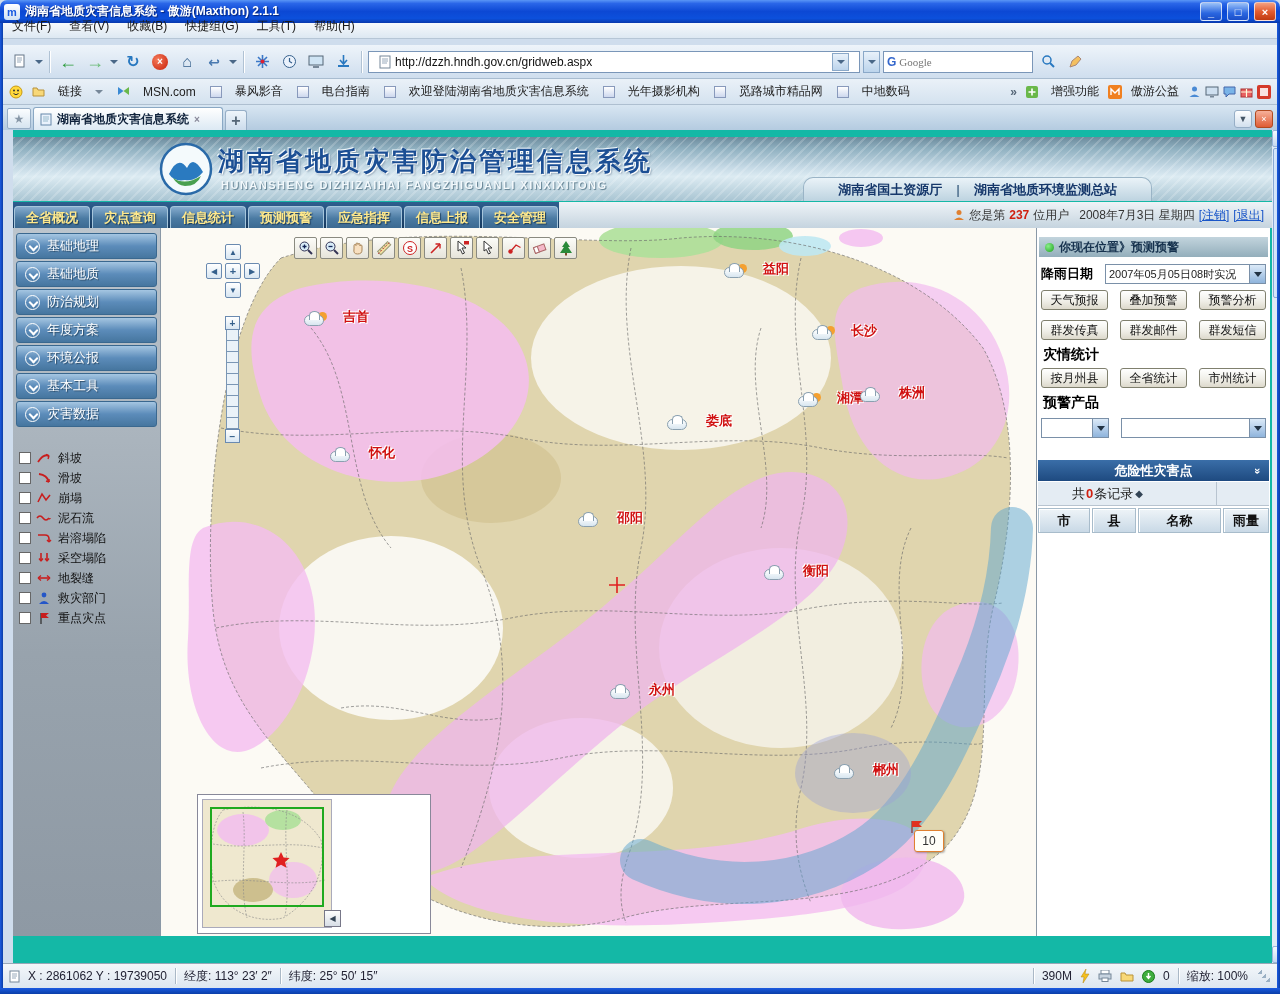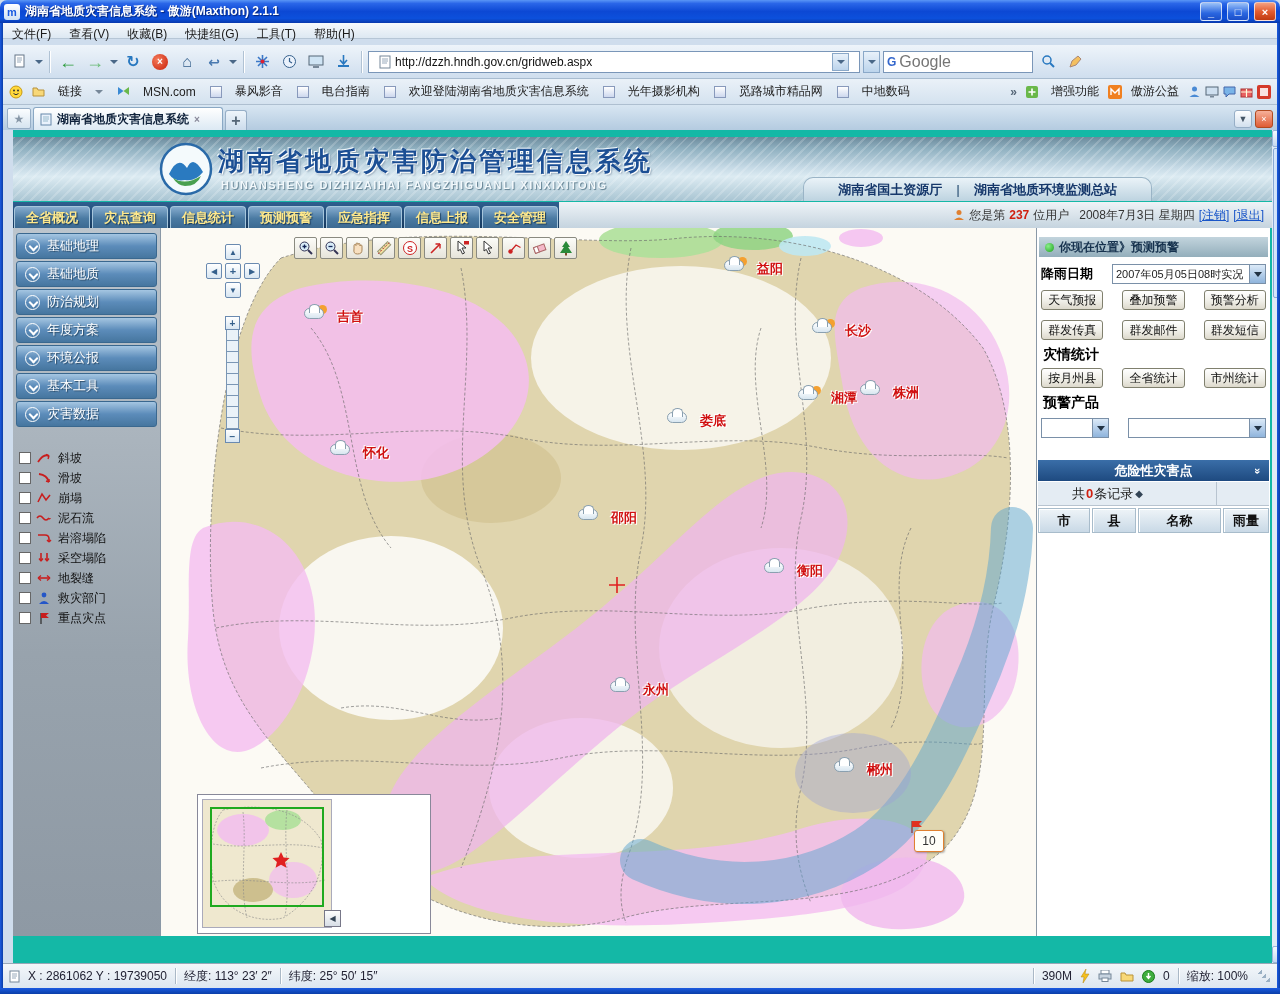--- a/index.html
+++ b/index.html
@@ -10,32 +10,32 @@
 .titlebar{position:absolute;top:0;left:0;right:0;height:23px;background:linear-gradient(180deg,#5a96f6 0%,#2a66e8 15%,#0c48d4 50%,#0c50dc 80%,#0838ac 100%);border-radius:7px 7px 0 0;display:flex;align-items:center;padding:0 4px;gap:5px}
 .title-text{color:#fff;font-weight:bold;font-size:12px;flex:1;text-shadow:1px 1px 1px rgba(0,20,80,.7);white-space:nowrap;overflow:hidden}
 .mxlogo{width:16px;height:16px;border-radius:3px;background:linear-gradient(#ffffff,#cfe0f4);color:#1a5ae0;font-weight:bold;font-size:11px;display:flex;align-items:center;justify-content:center;flex:none}
 .wbtn{width:22px;height:19px;border-radius:3px;border:1px solid rgba(255,255,255,.7);display:flex;align-items:center;justify-content:center;color:#fff;font-size:11px;font-weight:bold;background:linear-gradient(#9cc2f8,#2a66e0 60%,#1a4ec8);cursor:pointer;flex:none}
 .wbtn.close{background:linear-gradient(#f4a080,#e25c30 50%,#c03a10)}
 .frame{position:absolute;background:linear-gradient(90deg,#1a5ae0,#0b3ea8)}
 .frame.l{left:0;top:23px;bottom:0;width:3px}
 .frame.r{right:0;top:23px;bottom:0;width:3px}
 .frame.b{left:0;right:0;bottom:0;height:6px;background:linear-gradient(#1a5ae0,#0b3ea8)}
 
-.menubar{position:absolute;top:23px;left:3px;right:3px;height:16px;background:linear-gradient(#f6f9fc,#dde8f2);border-bottom:1px solid #b6c6d6;display:flex;align-items:flex-start}
+.menubar{position:absolute;top:23px;left:3px;right:3px;height:16px;background:linear-gradient(#f6f9fc,#dde8f2);border-bottom:1px solid #b6c6d6;display:flex;align-items:flex-end}
 .mitem{padding:3px 9px;font-size:12px;color:#1a1a1a;cursor:pointer}
 .toolbar{position:absolute;top:45px;left:3px;right:3px;height:34px;background:linear-gradient(#eef4fa,#cfdeee);border-bottom:1px solid #a8bcd0;display:flex;align-items:center;padding:0 5px;gap:3px}
 .tbtn{width:24px;height:24px;display:flex;align-items:center;justify-content:center;border-radius:3px;cursor:pointer;flex:none}
 .glyph{font-size:16px;font-weight:bold;line-height:1}
 .caret{width:0;height:0;border-left:4px solid transparent;border-right:4px solid transparent;border-top:4px solid #4a6888;display:inline-block}
 .tsep{width:1px;height:22px;background:#b0c2d4;box-shadow:1px 0 0 #fff;margin:0 3px;flex:none}
 .addrbar{flex:1;max-width:492px;height:22px;background:#fff;border:1px solid #7a96b8;display:flex;align-items:center;padding:0 10px;gap:4px}
 .addrbar input{border:0;outline:0;flex:1;font-size:12px;color:#111;background:transparent;font-family:inherit}
 .dropbtn{width:17px;height:18px;background:linear-gradient(#e8f1fa,#bcd4ec);border:1px solid #8aa8c8;display:flex;align-items:center;justify-content:center;cursor:pointer;flex:none}
 .searchbox{width:150px;height:22px;background:#fff;border:1px solid #7a96b8;display:flex;align-items:center;padding:0 3px;gap:3px;flex:none}
-.searchbox input{border:0;outline:0;width:100px;font-size:16px;background:transparent;font-family:Liberation Sans, sans-serif}
+.searchbox input{border:0;outline:0;width:100px;font-size:11px;background:transparent;font-family:Liberation Serif, serif}
 .gbadge{font-size:12px;font-weight:bold;color:#3366cc}
 .linksbar{position:absolute;top:79px;left:3px;right:3px;height:26px;background:linear-gradient(#eaf1f8,#d4e2ef);border-bottom:1px solid #aebfd0;display:flex;align-items:center;padding:0 6px;gap:4px;font-size:12px;color:#222}
 .linkitem{display:flex;align-items:center;gap:13px;padding:2px 5px;cursor:pointer;white-space:nowrap}
 .fav{width:12px;height:12px;border:1px solid #8899bb;background:linear-gradient(#fff,#cdd8ee);flex:none}
 .lspacer{flex:1}
 .tabbar{position:absolute;top:105px;left:3px;right:3px;height:25px;background:linear-gradient(#d8e6f2,#b4cbe0);display:flex;align-items:flex-end;padding:0 4px;gap:2px}
 .starbtn{width:24px;height:21px;border:1px solid #96aec6;border-radius:2px;background:linear-gradient(#fbfdff,#d6e4f0);display:flex;align-items:center;justify-content:center;color:#8898a8;font-size:12px;margin-bottom:1px;cursor:pointer}
 .tab{height:23px;min-width:190px;background:linear-gradient(#ffffff,#dce9f4);border:1px solid #8aa8c4;border-bottom:none;border-radius:3px 3px 0 0;display:flex;align-items:center;padding:0 6px;gap:5px;font-size:12px;color:#10233c;cursor:pointer}
 .tabclose{color:#889;font-size:10px;font-weight:bold;cursor:pointer}
 .newtab{width:22px;height:20px;border:1px solid #96aec6;border-bottom:none;border-radius:3px 3px 0 0;background:linear-gradient(#eef5fb,#ccdcec);display:flex;align-items:center;justify-content:center;color:#567;font-weight:bold;cursor:pointer}
@@ -69,35 +69,35 @@
 .layer-row .lic{width:17px;height:13px;flex:none;display:flex;align-items:center}
 .layer-row .ltext{font-size:12px;color:#101010}
 
 .maparea{position:absolute;left:147px;top:0;width:876px;height:708px;background:#fbf9f2;border-left:1px solid #8a98a6;overflow:hidden}
 .mtoolbar{position:absolute;top:9px;left:133px;display:flex;gap:3px;z-index:6}
 .mbtn{width:23px;height:22px;background:linear-gradient(#fcfcf8,#e6e4da);border:1px solid #8a8a80;border-radius:2px;display:flex;align-items:center;justify-content:center;cursor:pointer}
 .npbtn{position:absolute;width:16px;height:16px;background:linear-gradient(#ffffff,#d8e6f2);border:1px solid #6a8ab0;border-radius:2px;color:#35608c;font-size:8px;font-weight:bold;display:flex;align-items:center;justify-content:center;cursor:pointer;z-index:6}
 .zslider{position:absolute;left:64px;top:88px;z-index:6;width:16px}
 .zbtn{width:15px;height:14px;background:linear-gradient(#fff,#d8e6f2);border:1px solid #6a8ab0;color:#35608c;font-size:10px;font-weight:bold;display:flex;align-items:center;justify-content:center;cursor:pointer}
 .ztick{width:13px;height:11px;margin-left:1px;border:1px solid #7a96b4;border-top:none;background:#eaf2f8;cursor:pointer}
-.city{position:absolute;display:flex;align-items:flex-start;gap:13px;z-index:5}
+.city{position:absolute;display:flex;align-items:flex-end;gap:19px;z-index:5}
 .cityname{color:#d01010;font-weight:bold;font-size:13px;text-shadow:1px 1px 0 #fff,-1px -1px 0 #fff,0 0 2px #fff;white-space:nowrap}
 .cloud{width:20px;height:11px;background:linear-gradient(#ffffff,#d8e6f0);border:1px solid #8aa0b0;border-radius:8px;position:relative;flex:none}
 .cloud::before{content:"";position:absolute;left:4px;top:-5px;width:9px;height:8px;background:#fff;border:1px solid #8aa0b0;border-bottom:none;border-radius:50% 50% 0 0}
 .cloud.sun::after{content:"";position:absolute;right:-4px;top:-4px;width:9px;height:9px;border-radius:50%;background:#f4a030;z-index:-1}
 .flagmark{position:absolute;left:753px;top:602px;z-index:6}
 .flagbox{width:30px;height:22px;background:#fffef8;border:1px solid #e08030;border-radius:3px;display:flex;align-items:center;justify-content:center;font-size:12px;color:#333;box-shadow:1px 1px 2px rgba(0,0,0,.3)}
 .inset{position:absolute;left:36px;top:566px;width:234px;height:140px;background:#fff;border:1px solid #889;z-index:6}
 .inset-map{position:absolute;left:4px;top:4px;width:130px;height:129px;border:1px solid #aab}
 .inset-btn{position:absolute;left:126px;top:115px;width:17px;height:17px;background:linear-gradient(#fdfdfd,#d8dee6);border:1px solid #778;display:flex;align-items:center;justify-content:center;font-size:8px;color:#345;cursor:pointer}
 
 .rightpanel{position:absolute;left:1023px;top:0;width:234px;height:708px;background:#fff;border-left:1px solid #8a98a6}
 .locbar{position:absolute;top:9px;left:2px;right:2px;height:20px;background:linear-gradient(#c2d4dd,#93aebb);display:flex;align-items:center;gap:5px;padding:0 6px;font-size:12px;color:#16324e;font-weight:bold}
 .greendot{width:9px;height:9px;border-radius:50%;background:radial-gradient(circle at 35% 35%,#8af08a,#1aa01a);flex:none}
-.prow{position:absolute;left:0;right:0;display:flex;align-items:center;gap:19px;padding:0 4px}
+.prow{position:absolute;left:0;right:0;display:flex;align-items:center;gap:12px;padding:0 4px}
 .plabel{font-size:13px;font-weight:bold;color:#000;white-space:nowrap}
 .pselect{height:20px;background:#fff;border:1px solid #7a90a8;display:flex;align-items:center;cursor:pointer}
 .pselect .sval{flex:1;font-size:11px;color:#222;padding:0 3px;white-space:nowrap;overflow:hidden}
 .pselect .scaret{width:16px;height:18px;background:linear-gradient(#dceaf8,#8fb4dc);border-left:1px solid #7a90a8;display:flex;align-items:center;justify-content:center;flex:none}
 .pselect .scaret::after{content:"";width:0;height:0;border-left:4px solid transparent;border-right:4px solid transparent;border-top:5px solid #234}
 .xpbtn{flex:1;height:20px;font-size:12px;color:#111;background:linear-gradient(#ffffff,#f0efe8 55%,#ddd9cc);border:1px solid #80806e;border-radius:3px;display:flex;align-items:center;justify-content:center;cursor:pointer;white-space:nowrap}
 .pheading{position:absolute;left:6px;font-size:14px;font-weight:bold;color:#000}
 .dangerbar{position:absolute;left:1px;right:1px;height:21px;background:linear-gradient(#3a6ea8,#1e4a80);color:#fff;font-size:13px;font-weight:bold;display:flex;align-items:center;justify-content:center}
 .dangerbar .coll{position:absolute;right:8px;font-size:11px;transform:rotate(90deg);cursor:pointer}
 .recordrow{position:absolute;left:1px;right:1px;height:24px;background:#e4ecf3;border-bottom:1px solid #b8c4d0;display:flex;align-items:center;font-size:13px;color:#222;padding-left:34px}

